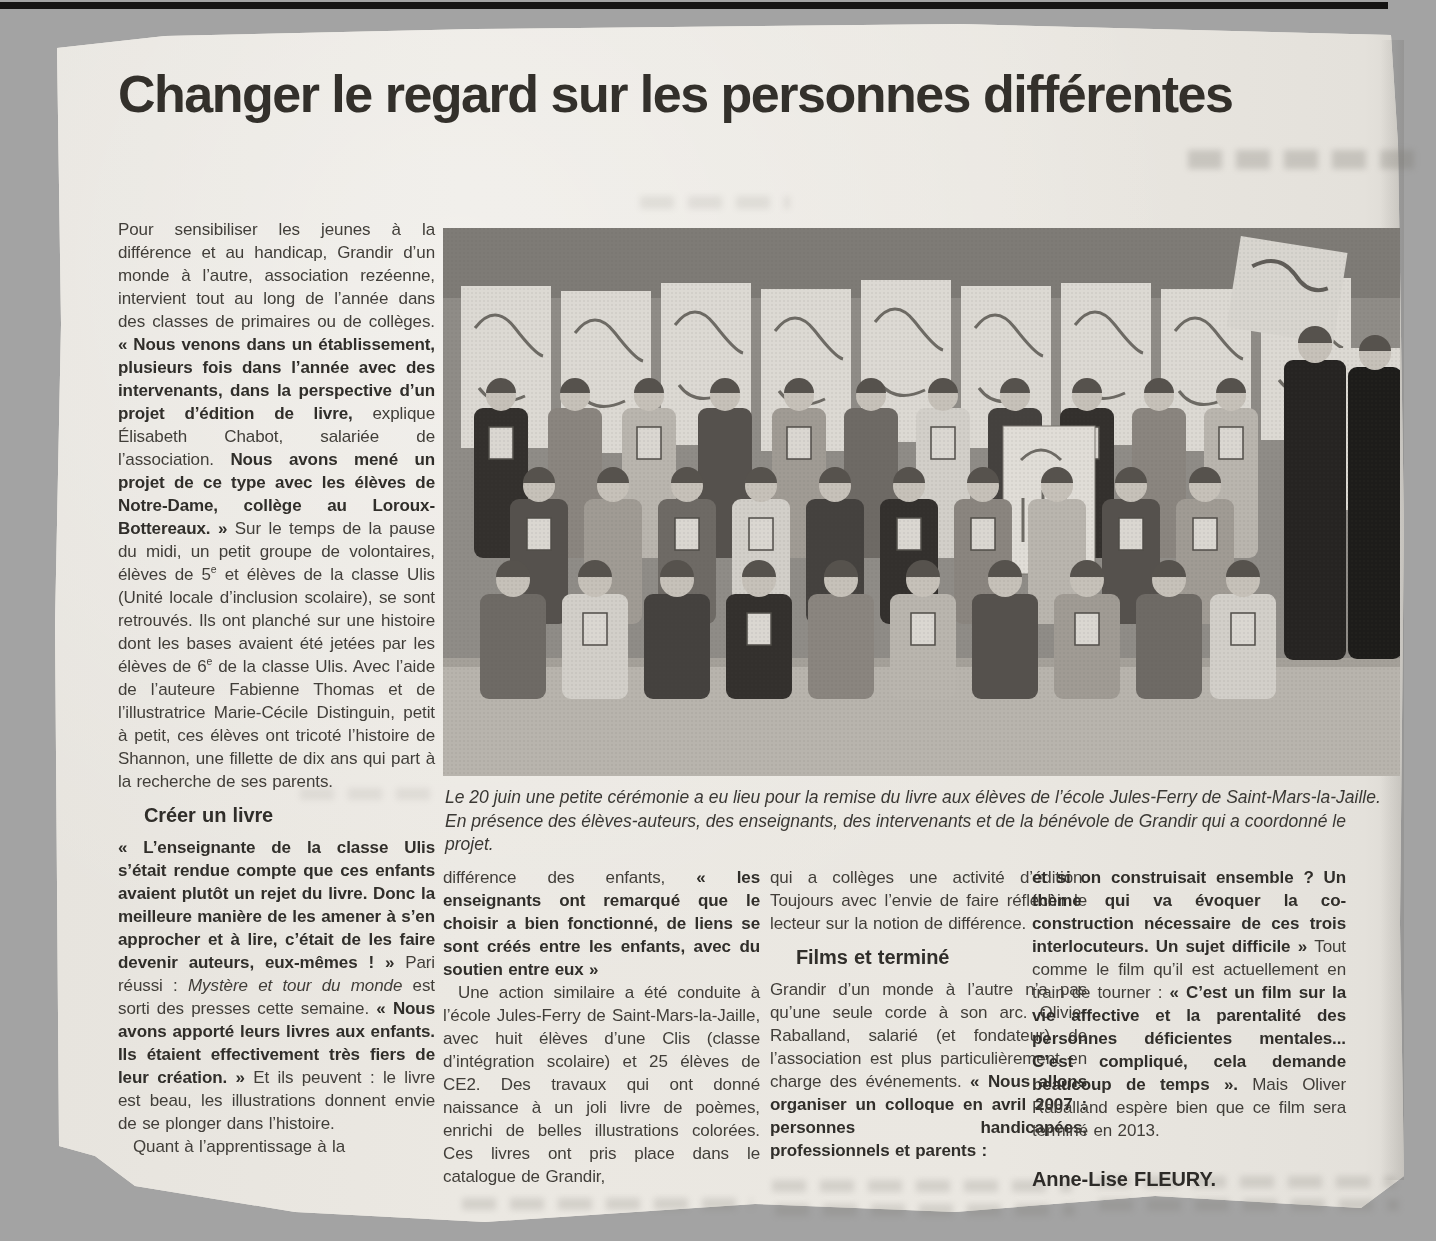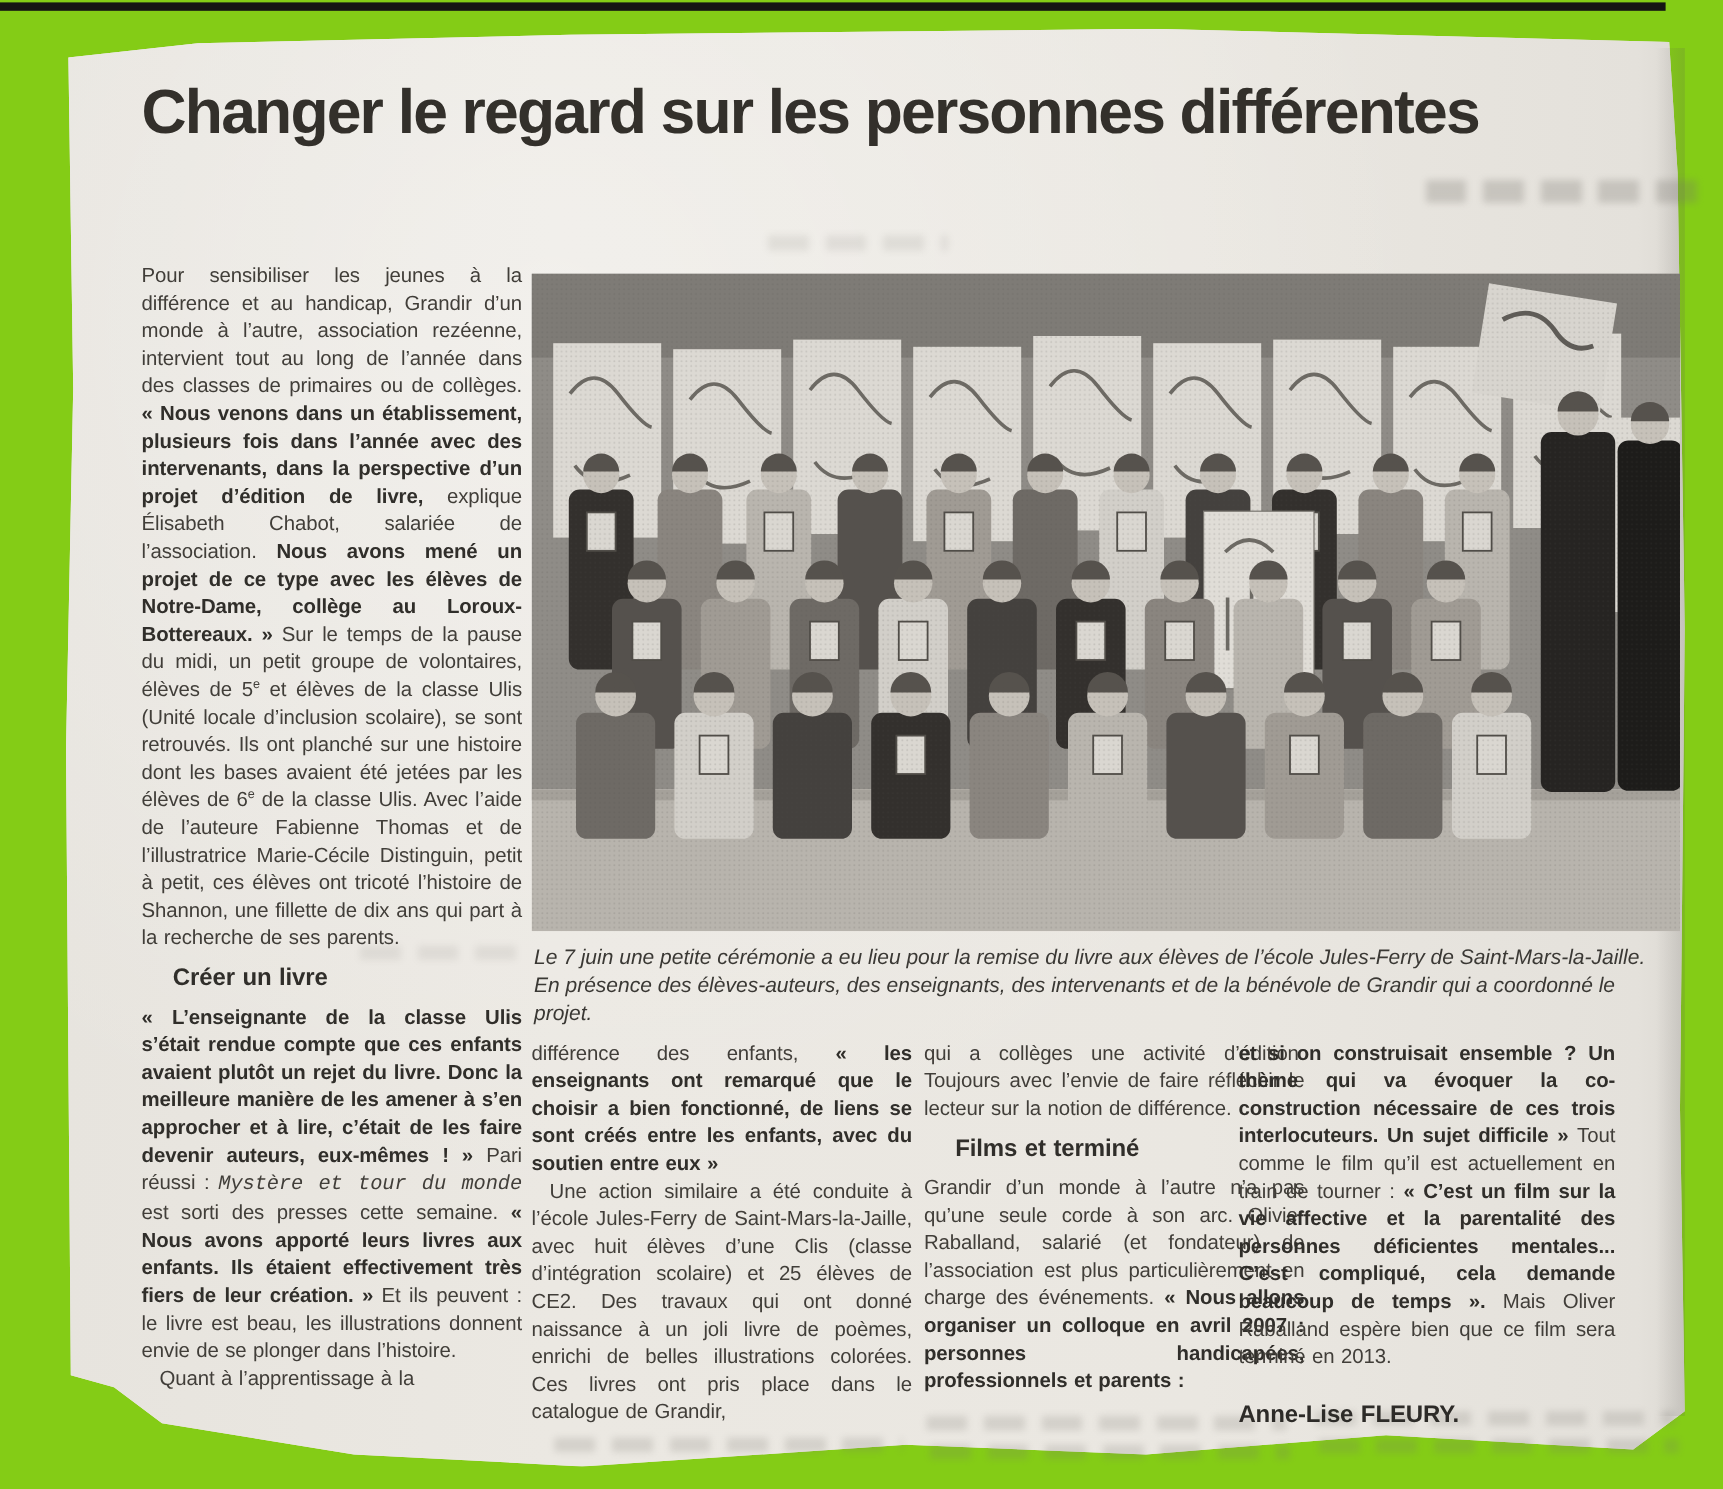--- a/index.html
+++ b/index.html
@@ -1,18 +1,18 @@
 <!DOCTYPE html>
 <html lang="fr"><head>
 <meta charset="utf-8">
 <style>
   html,body{margin:0;padding:0;}
   body{width:1436px;height:1241px;background:#ffffff;overflow:hidden;
        font-family:"Liberation Sans",sans-serif;}
-  .page{position:relative;width:1436px;height:1241px;background:#84cc16;}
+  .page{position:relative;width:1436px;height:1241px;background:#a3a3a3;}
 
   
   .scan-bar{position:absolute;left:0;top:2px;width:1388px;height:7px;background:#151413;}
   .paper{position:absolute;left:55px;top:24px;width:1350px;height:1210px;
          background:
            radial-gradient(ellipse at 30% 20%, rgba(255,255,255,.35), rgba(255,255,255,0) 55%),
            linear-gradient(90deg,#e7e4de 0%,#ebe8e2 30%,#eae7e1 70%,#e4e1db 97%,#dcd9d3 100%),
            #e9e6e0;
          clip-path:polygon(2px 24px,110px 12px,420px 5px,905px 0px,1336px 11px,1343px 120px,
            1349px 500px,1345px 900px,1349px 1152px,1306px 1184px,1100px 1172px,900px 1188px,
@@ -29,21 +29,21 @@
          font-size:52px;font-weight:bold;letter-spacing:-1.5px;color:#33302b;}
   .subhead{position:absolute;left:118px;top:142px;width:1285px;
          font-size:25px;line-height:32px;letter-spacing:-.4px;color:#2f2d29;white-space:pre-line;}
 
   
   .col{position:absolute;width:317px;font-size:17px;line-height:23px;
        letter-spacing:-.1px;word-spacing:.8px;color:#413e39;}
   .col .para{margin:0;text-align:justify;}
   .col .para.ind{text-indent:15px;}
   .b{font-weight:bold;color:#302e2a;}
-  .i{font-style:italic;font-family:Liberation Mono, monospace;}
+  .i{font-style:italic;}
   .sup{font-size:10.5px;vertical-align:super;line-height:0;}
   .sec-head{font-weight:bold;font-size:20px;color:#302e2a;padding:11px 0 9px 26px;}
   .byline{font-weight:bold;font-size:20px;color:#2d2b28;text-align:left;margin-top:26px;padding-right:4px;}
 
   #col1{left:118px;top:218px;}
   #col2{left:443px;top:866px;}
   #col3{left:770px;top:866px;}
   #col4{left:1032px;top:866px;width:314px;}
 
   
@@ -294,21 +294,21 @@
           <rect x="788" y="385" width="24" height="32" fill="#dad7d1" stroke="#504d48" stroke-width="1.5"></rect>
         </g>
         <defs>
           <pattern id="ht" width="4" height="4" patternUnits="userSpaceOnUse">
             <circle cx="1" cy="1" r="0.8" fill="#504e4b"></circle>
           </pattern>
         </defs>
         <rect x="0" y="0" width="957" height="548" fill="url(#ht)" opacity="0.16"></rect>
       </svg>
   </figure>
-  <div class="caption">Le 7 juin une petite cérémonie a eu lieu pour la remise du livre aux élèves de l’école Jules-Ferry de Saint-Mars-la-Jaille.
+  <div class="caption">Le 20 juin une petite cérémonie a eu lieu pour la remise du livre aux élèves de l’école Jules-Ferry de Saint-Mars-la-Jaille.
 En présence des élèves-auteurs, des enseignants, des intervenants et de la bénévole de Grandir qui a coordonné le
 projet.</div>
 
   <div id="col2" class="col">
       <p class="para"><span>différence des enfants, </span><span class="b">« les enseignants ont remarqué que le choisir a bien fonctionné, de liens se sont créés entre les enfants, avec du soutien entre eux »</span></p>
       <p class="para ind"><span>Une action similaire a été conduite à l’école Jules-Ferry de Saint-Mars-la-Jaille, avec huit élèves d’une Clis (classe d’intégration scolaire) et 25 élèves de CE2. Des travaux qui ont donné naissance à un joli livre de poèmes, enrichi de belles illustrations colorées. Ces livres ont pris place dans le catalogue de Grandir,</span></p>
     </div>
   <div id="col3" class="col">
       <p class="para"><span>qui a collèges une activité d’édition. Toujours avec l’envie de faire réfléchir le lecteur sur la notion de différence.</span></p>
       <div class="sec-head">Films et terminé</div>

